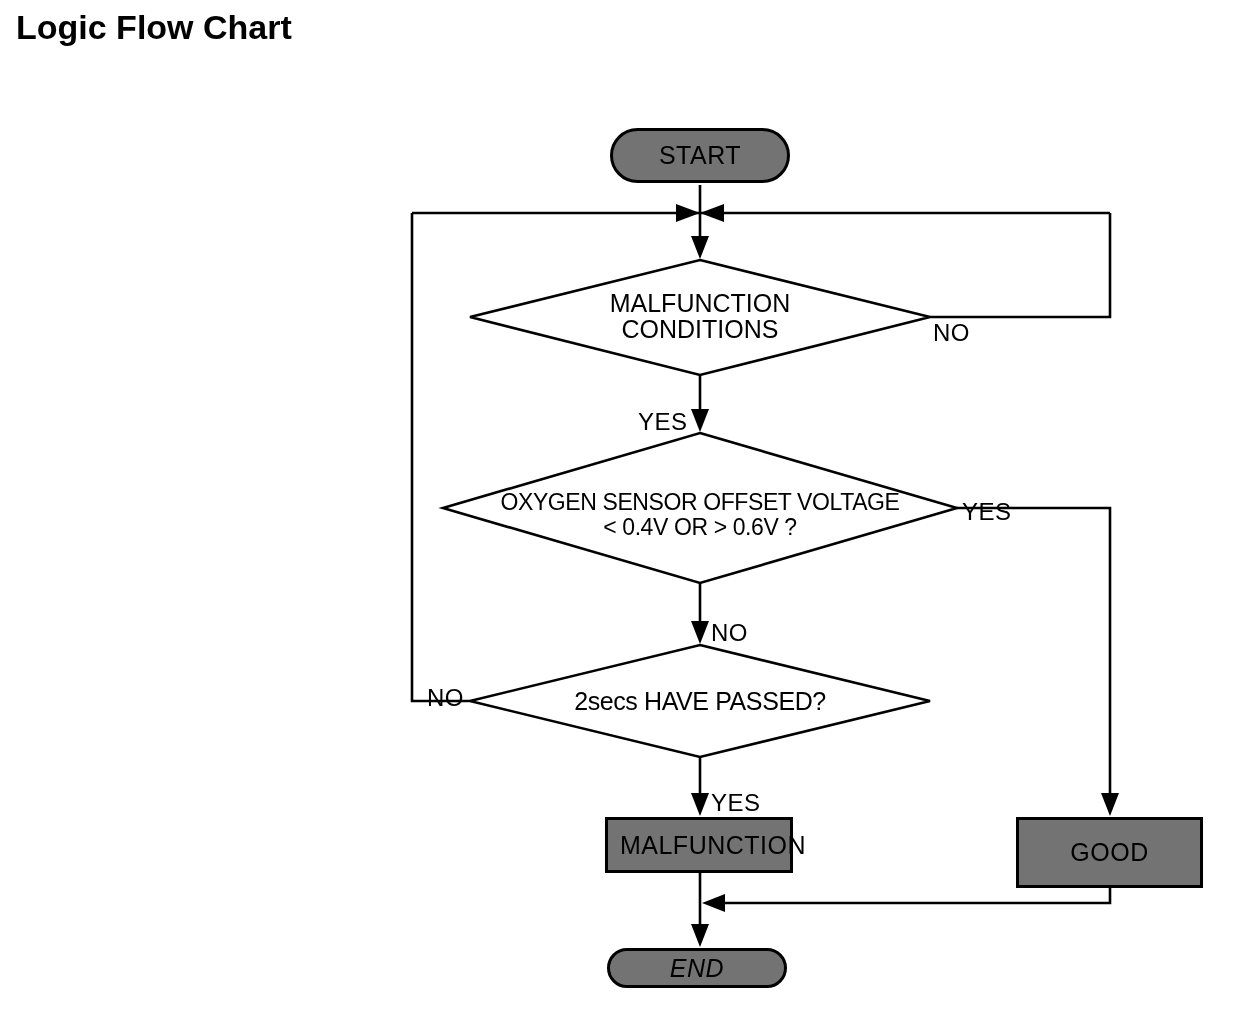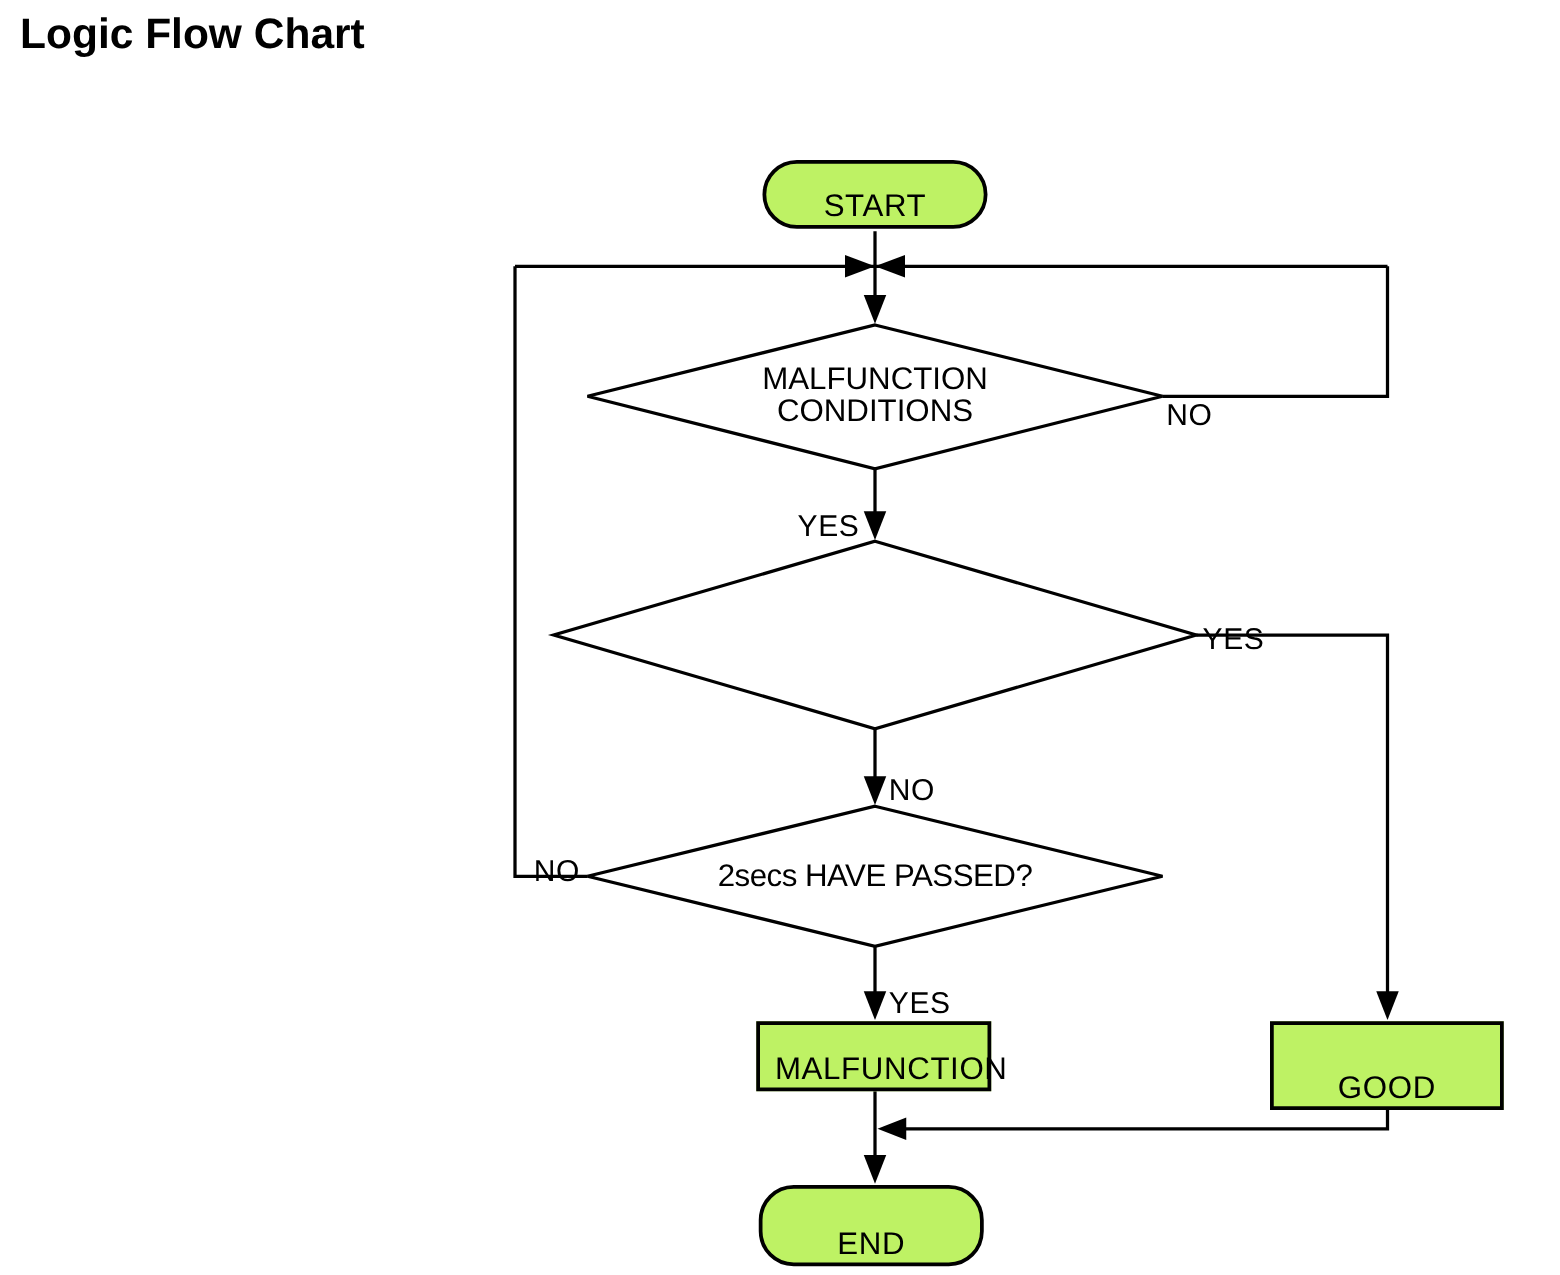--- a/index.html
+++ b/index.html
@@ -27,25 +27,25 @@
     text-align: right;
   }
   #connector-layer {
     position: absolute;
     left: 0;
     top: 0;
   }
   .node {
     position: absolute;
     display: flex;
-    align-items: flex-end;
+    align-items: center;
     justify-content: center;
     box-sizing: border-box;
     border: 3px solid #000000;
-    background: #bef264;
+    background: #737373;
     font-size: 25px;
     letter-spacing: 0.5px;
     white-space: nowrap;
     text-align: center;
   }
   .terminator {
     border-radius: 28px;
   }
   .diamond-text {
     position: absolute;
@@ -134,29 +134,33 @@
   </div>
 
   <div class="node" style="left:605px; top:817px; width:188px; height:56px;padding-left:28px;">
     <span>MALFUNCTION</span>
   </div>
 
   <div class="node" style="left:1016px; top:817px; width:187px; height:71px;">
     <span>GOOD</span>
   </div>
 
-  <div class="node terminator" style="left:607px; top:948px; width:180px; height:65px;">
+  <div class="node terminator" style="left:607px; top:948px; width:180px; height:40px;font-style:italic;">
     <span>END</span>
   </div>
 
   <div class="diamond-text big" style="left:550px; top:290px; width:300px; height:52px;">
     <span>MALFUNCTION</span>
     <span>CONDITIONS</span>
   </div>
 
+  <div class="diamond-text small" style="left:480px; top:490px; width:440px; height:50px;">
+    <span>OXYGEN SENSOR OFFSET VOLTAGE</span>
+    <span>&lt; 0.4V OR &gt; 0.6V ?</span>
+  </div>
 
   <div class="diamond-text big" style="left:530px; top:688px; width:340px; height:26px; letter-spacing:-0.4px;">
     <span>2secs HAVE PASSED?</span>
   </div>
 
   <div class="edge-label" style="left:933px; top:287px;">NO</div>
 
   <div class="edge-label" style="left:638px; top:376px;">YES</div>
 
   <div class="edge-label" style="left:962px; top:466px;">YES</div>

